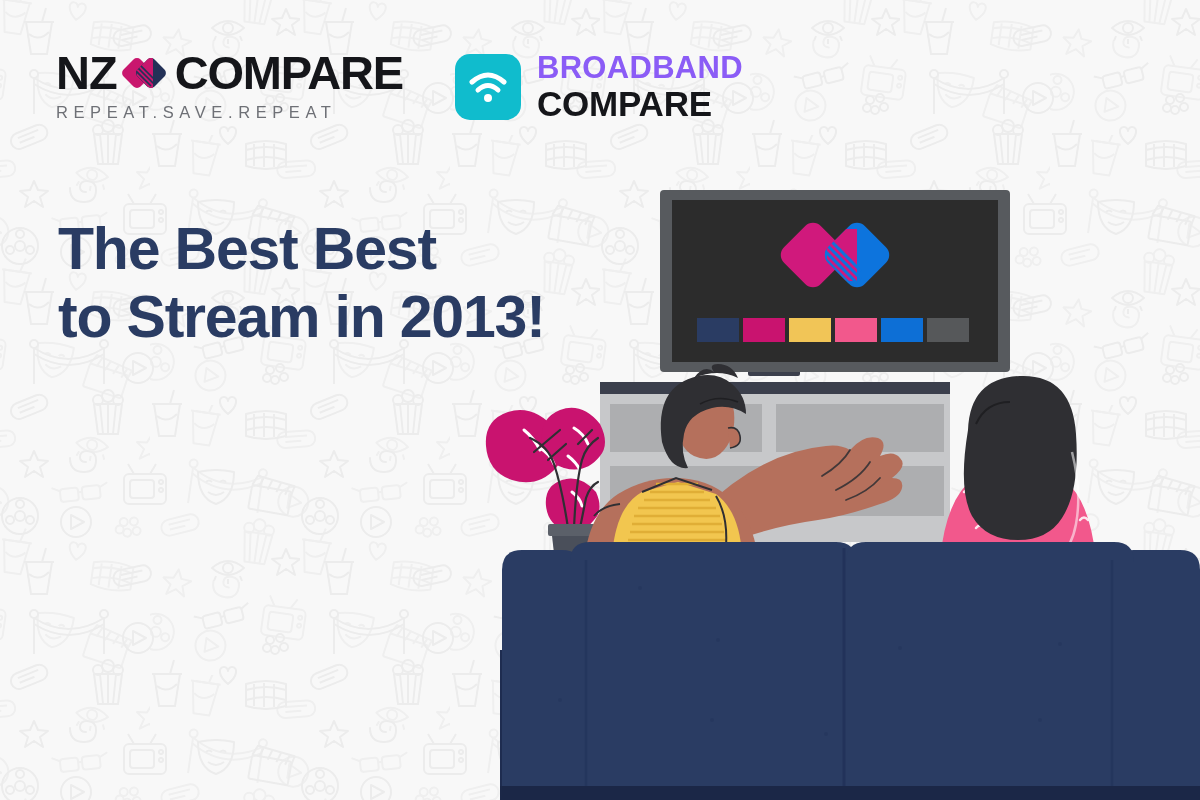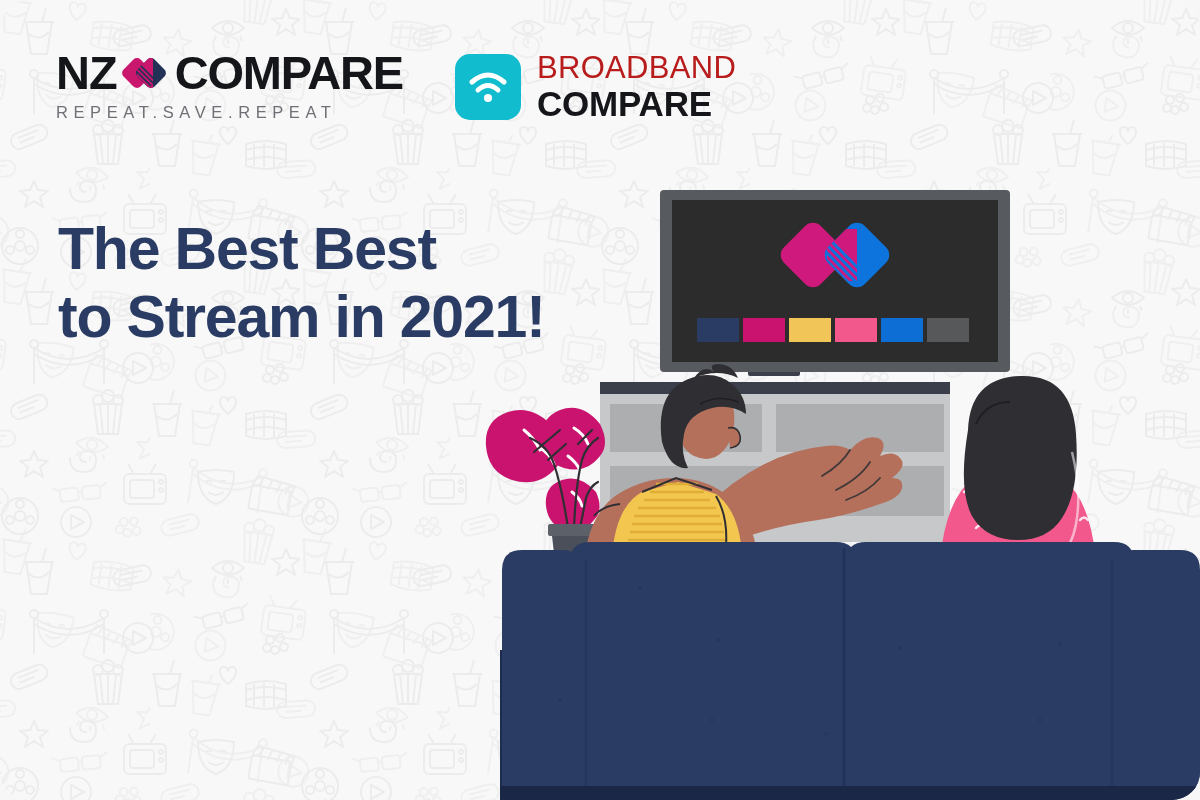--- a/index.html
+++ b/index.html
@@ -4,21 +4,21 @@
 <style>
   * { margin:0; padding:0; box-sizing:border-box; }
   html,body { width:1200px; height:800px; overflow:hidden; }
   body {
     font-family:"Liberation Sans", sans-serif;
     background:#f7f7f7;
     position:relative;
   }
 
   
-  #stage { position:absolute; inset:0; width:1200px; height:800px; overflow:hidden; background:#f8f8f8;border-radius:28px; }
+  #stage { position:absolute; inset:0; width:1200px; height:800px; overflow:hidden; background:#f8f8f8; }
   #doodle-layer { position:absolute; inset:0; width:1200px; height:800px; }
 
   
   .brandbar { position:absolute; left:0; top:0; width:1200px; height:150px; }
 
   .nzc-logo { position:absolute; left:56px; top:48px; width:350px; height:72px; }
   .nzc-word { display:flex; align-items:center; height:48px; }
   .nzc-nz {
     font-size:47px; font-weight:800; letter-spacing:-1px; color:#15161a;
     line-height:1; font-family:"Liberation Sans", sans-serif;
@@ -32,21 +32,21 @@
     margin-top:7px; font-size:16.5px; letter-spacing:5.6px; color:#6e7076;
     font-weight:400; white-space:nowrap;
   }
 
   .bbc-logo { position:absolute; left:455px; top:52px; display:flex; align-items:center; gap:16px; }
   .bbc-tile {
     width:66px; height:66px; border-radius:15px; background:#10bccd;
     display:flex; align-items:center; justify-content:center; flex:none;
   }
   .bbc-words { line-height:1; }
-  .bbc-top { font-size:31px; font-weight:400; letter-spacing:0.3px; color:#b91c1c; }
+  .bbc-top { font-size:31px; font-weight:700; letter-spacing:0.3px; color:#8b5cf6; }
   .bbc-bot { font-size:35px; font-weight:800; letter-spacing:-0.2px; color:#15161a; margin-top:3px; }
 
   
   .headline {
     position:absolute; left:58px; top:215px; width:620px;
     font-size:59px; font-weight:800; line-height:1.16;
     color:#2a3c63; letter-spacing:-1.2px;
   }
   .headline .l2 { display:block; }
 
@@ -368,16 +368,16 @@
       </div>
       <div class="bbc-words">
         <div class="bbc-top">BROADBAND</div>
         <div class="bbc-bot">COMPARE</div>
       </div>
     </div>
   </div>
 
   <div class="headline">
     <span class="l1">The Best Best</span>
-    <span class="l2">to Stream in 2021!</span>
+    <span class="l2">to Stream in 2013!</span>
   </div>
 
 </div>
 
 </body></html>

